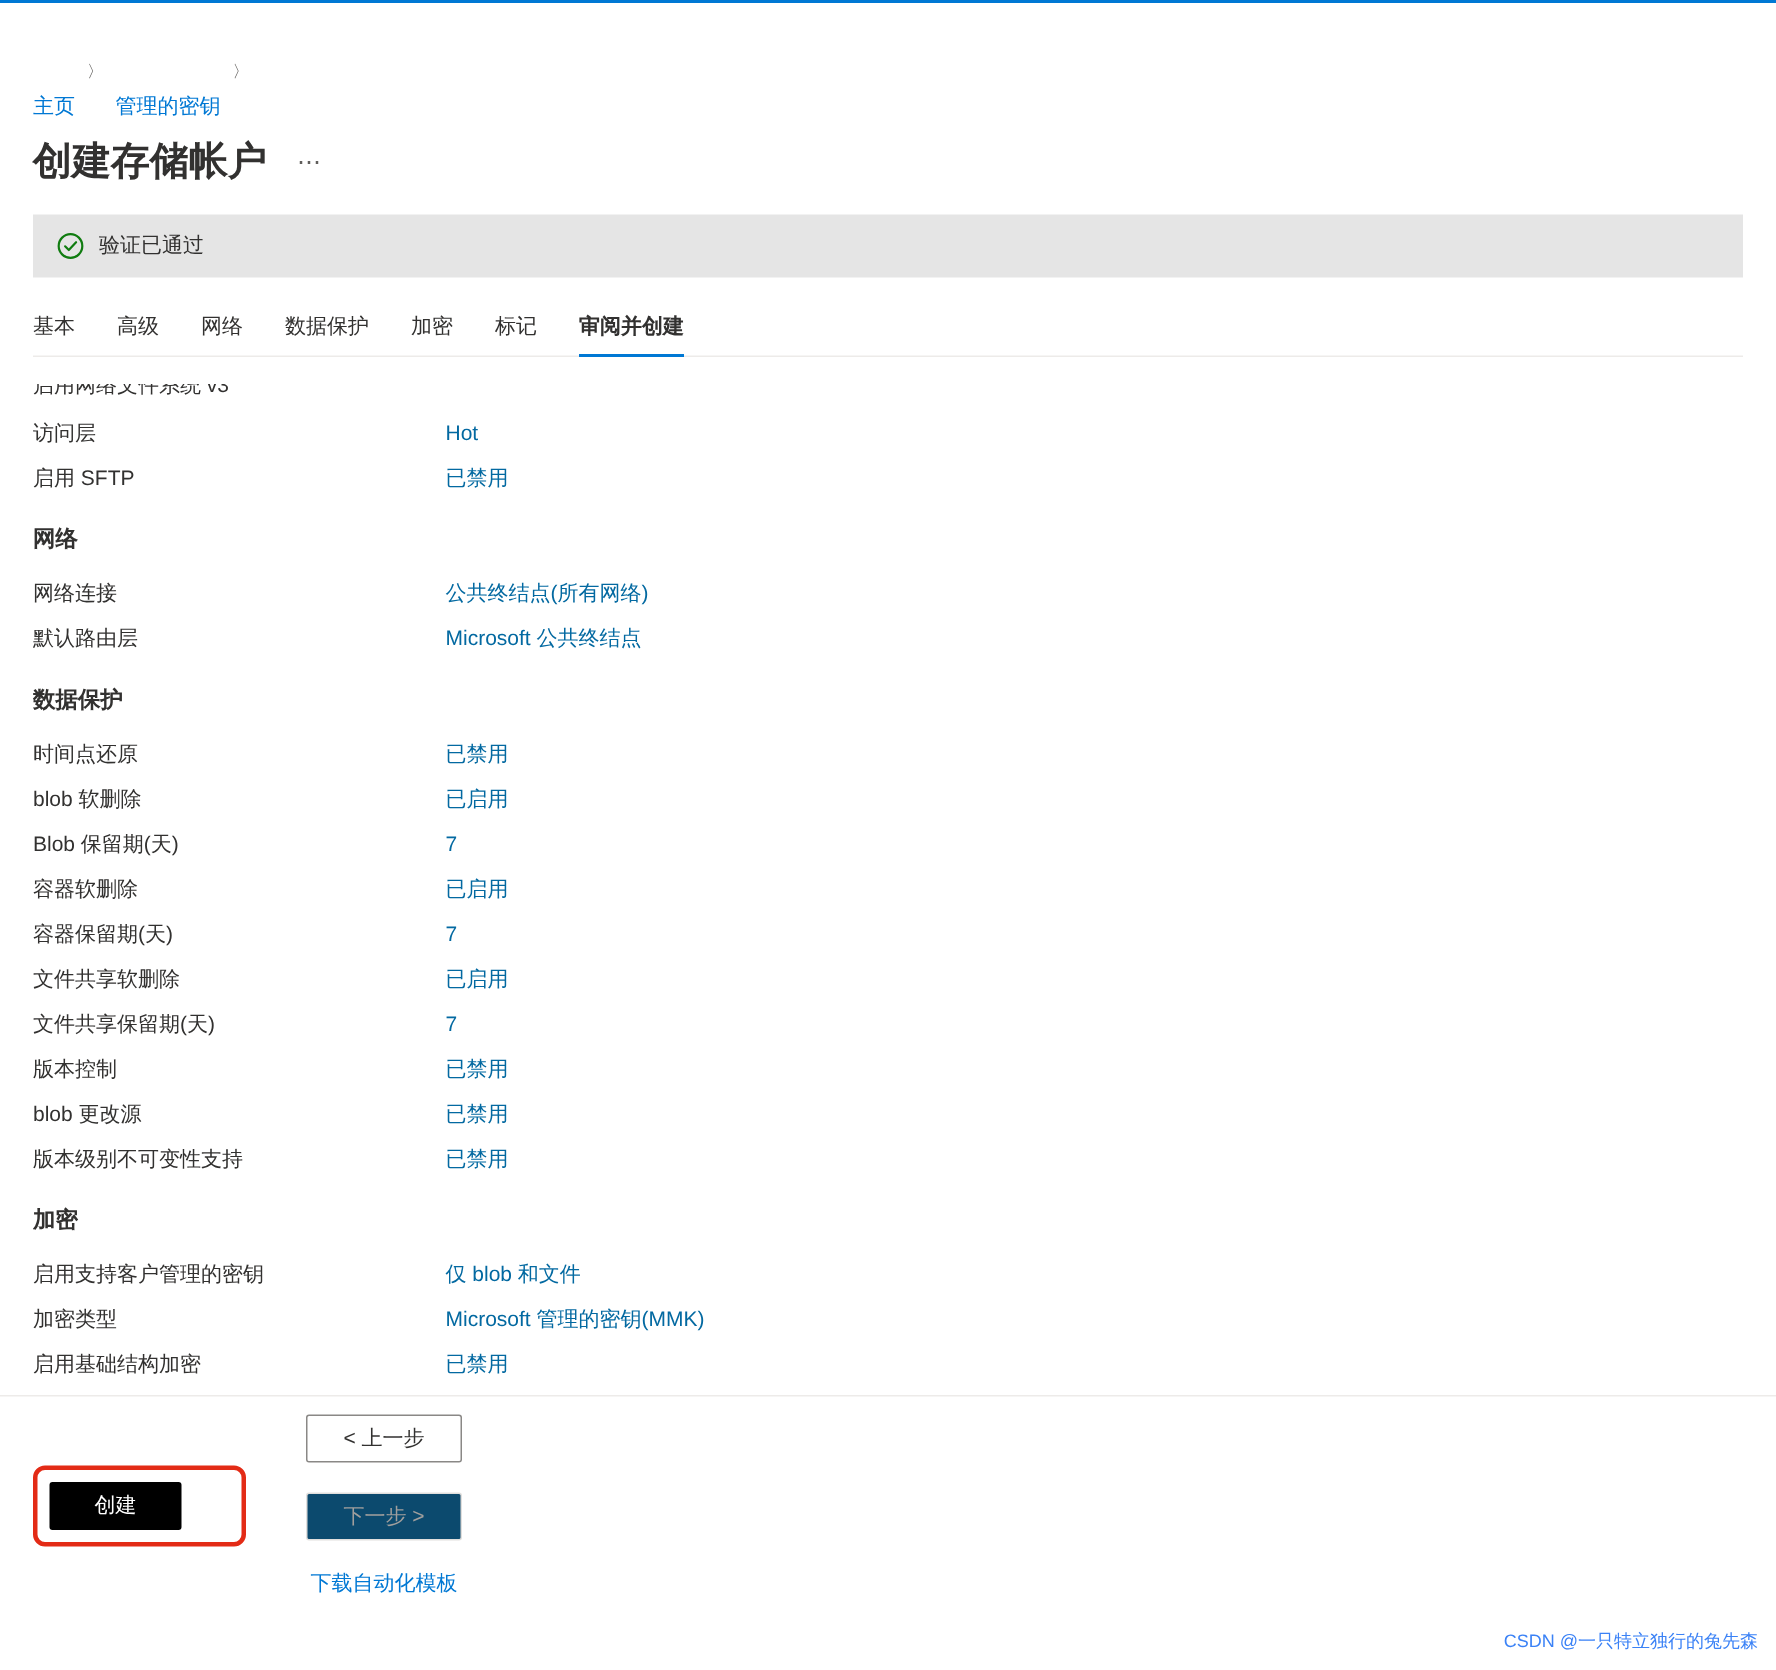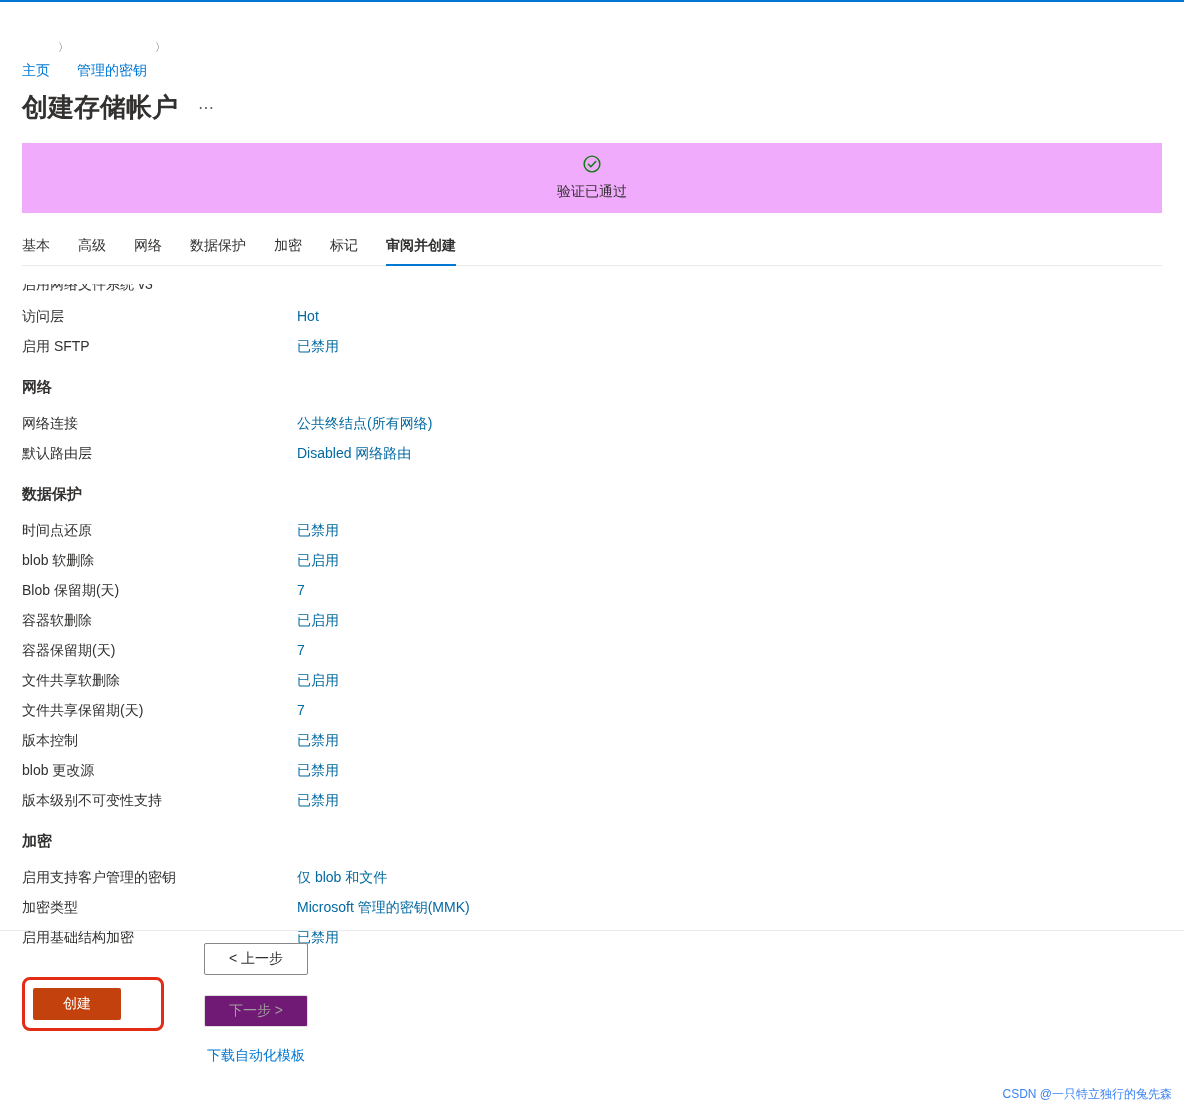--- a/index.html
+++ b/index.html
@@ -44,27 +44,26 @@
       font-weight: 600;
       color: #323130;
     }
     .ellipsis {
       color: #605e5c;
       font-size: 16px;
       cursor: pointer;
       letter-spacing: 1px;
     }
     .validation-banner {
-      background: #f0abfc;
+      background: #e5e5e5;
       padding: 12px 16px;
       display: flex;
       align-items: center;
       gap: 10px;
       margin-bottom: 16px;
-      flex-direction: column;
     }
     .check-icon svg {
       width: 18px;
       height: 18px;
       display: block;
     }
     .validation-text {
       color: #323130;
       font-size: 14px;
     }
@@ -142,35 +141,35 @@
     .btn {
       display: inline-flex;
       align-items: center;
       justify-content: center;
       height: 32px;
       font-size: 14px;
       cursor: pointer;
       border-radius: 2px;
     }
     .btn-primary {
-      background: #c2410c;
+      background: #000000;
       color: #fff;
       border: none;
       padding: 0 24px;
       min-width: 88px;
     }
     .btn-secondary {
       background: #fff;
       border: 1px solid #8a8886;
       color: #323130;
       padding: 0 20px;
       min-width: 104px;
     }
     .btn-disabled {
-      background: #701a75;
+      background: #0c4a6e;
       color: #a19f9d;
       border: 1px solid #e1dfdd;
       padding: 0 20px;
       min-width: 104px;
       cursor: default;
     }
     .footer-right {
       display: flex;
       align-items: center;
       gap: 20px;
@@ -241,21 +240,21 @@
       </div>
 
     <div class="section-title">网络</div>
     <div id="network-rows">
         <div class="kv-row">
           <div class="kv-label">网络连接</div>
           <div class="kv-value">公共终结点(所有网络)</div>
         </div>
         <div class="kv-row">
           <div class="kv-label">默认路由层</div>
-          <div class="kv-value">Disabled 网络路由</div>
+          <div class="kv-value">Microsoft 公共终结点</div>
         </div>
       </div>
 
     <div class="section-title">数据保护</div>
     <div id="dp-rows">
         <div class="kv-row">
           <div class="kv-label">时间点还原</div>
           <div class="kv-value">已禁用</div>
         </div>
         <div class="kv-row">

